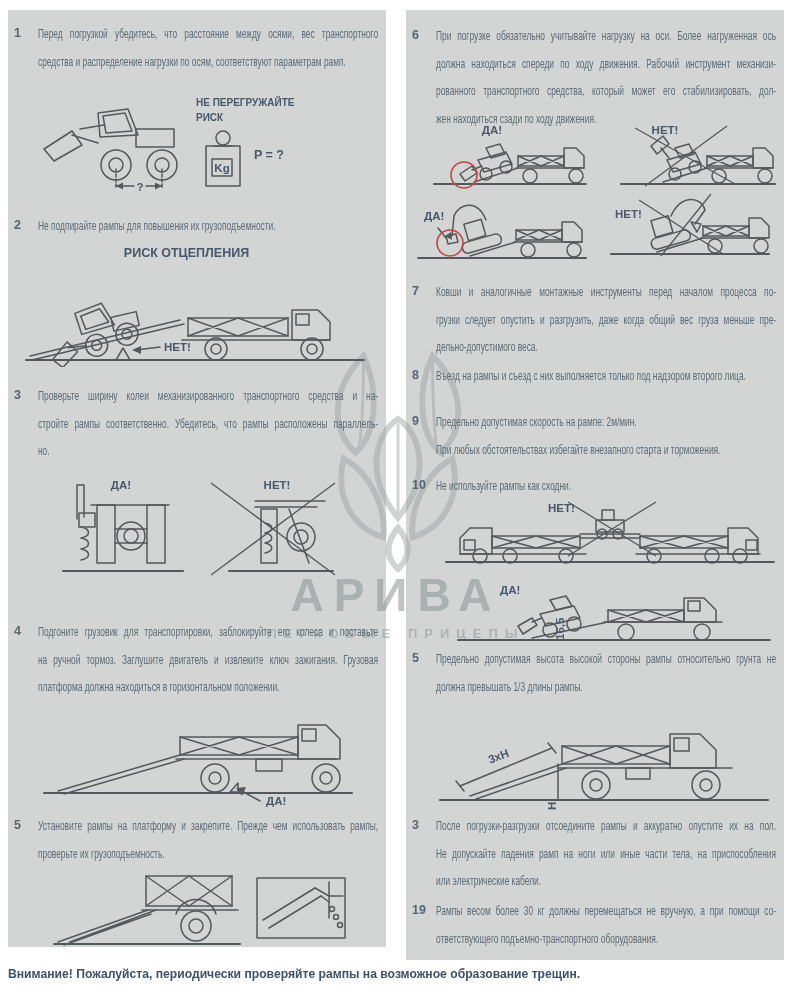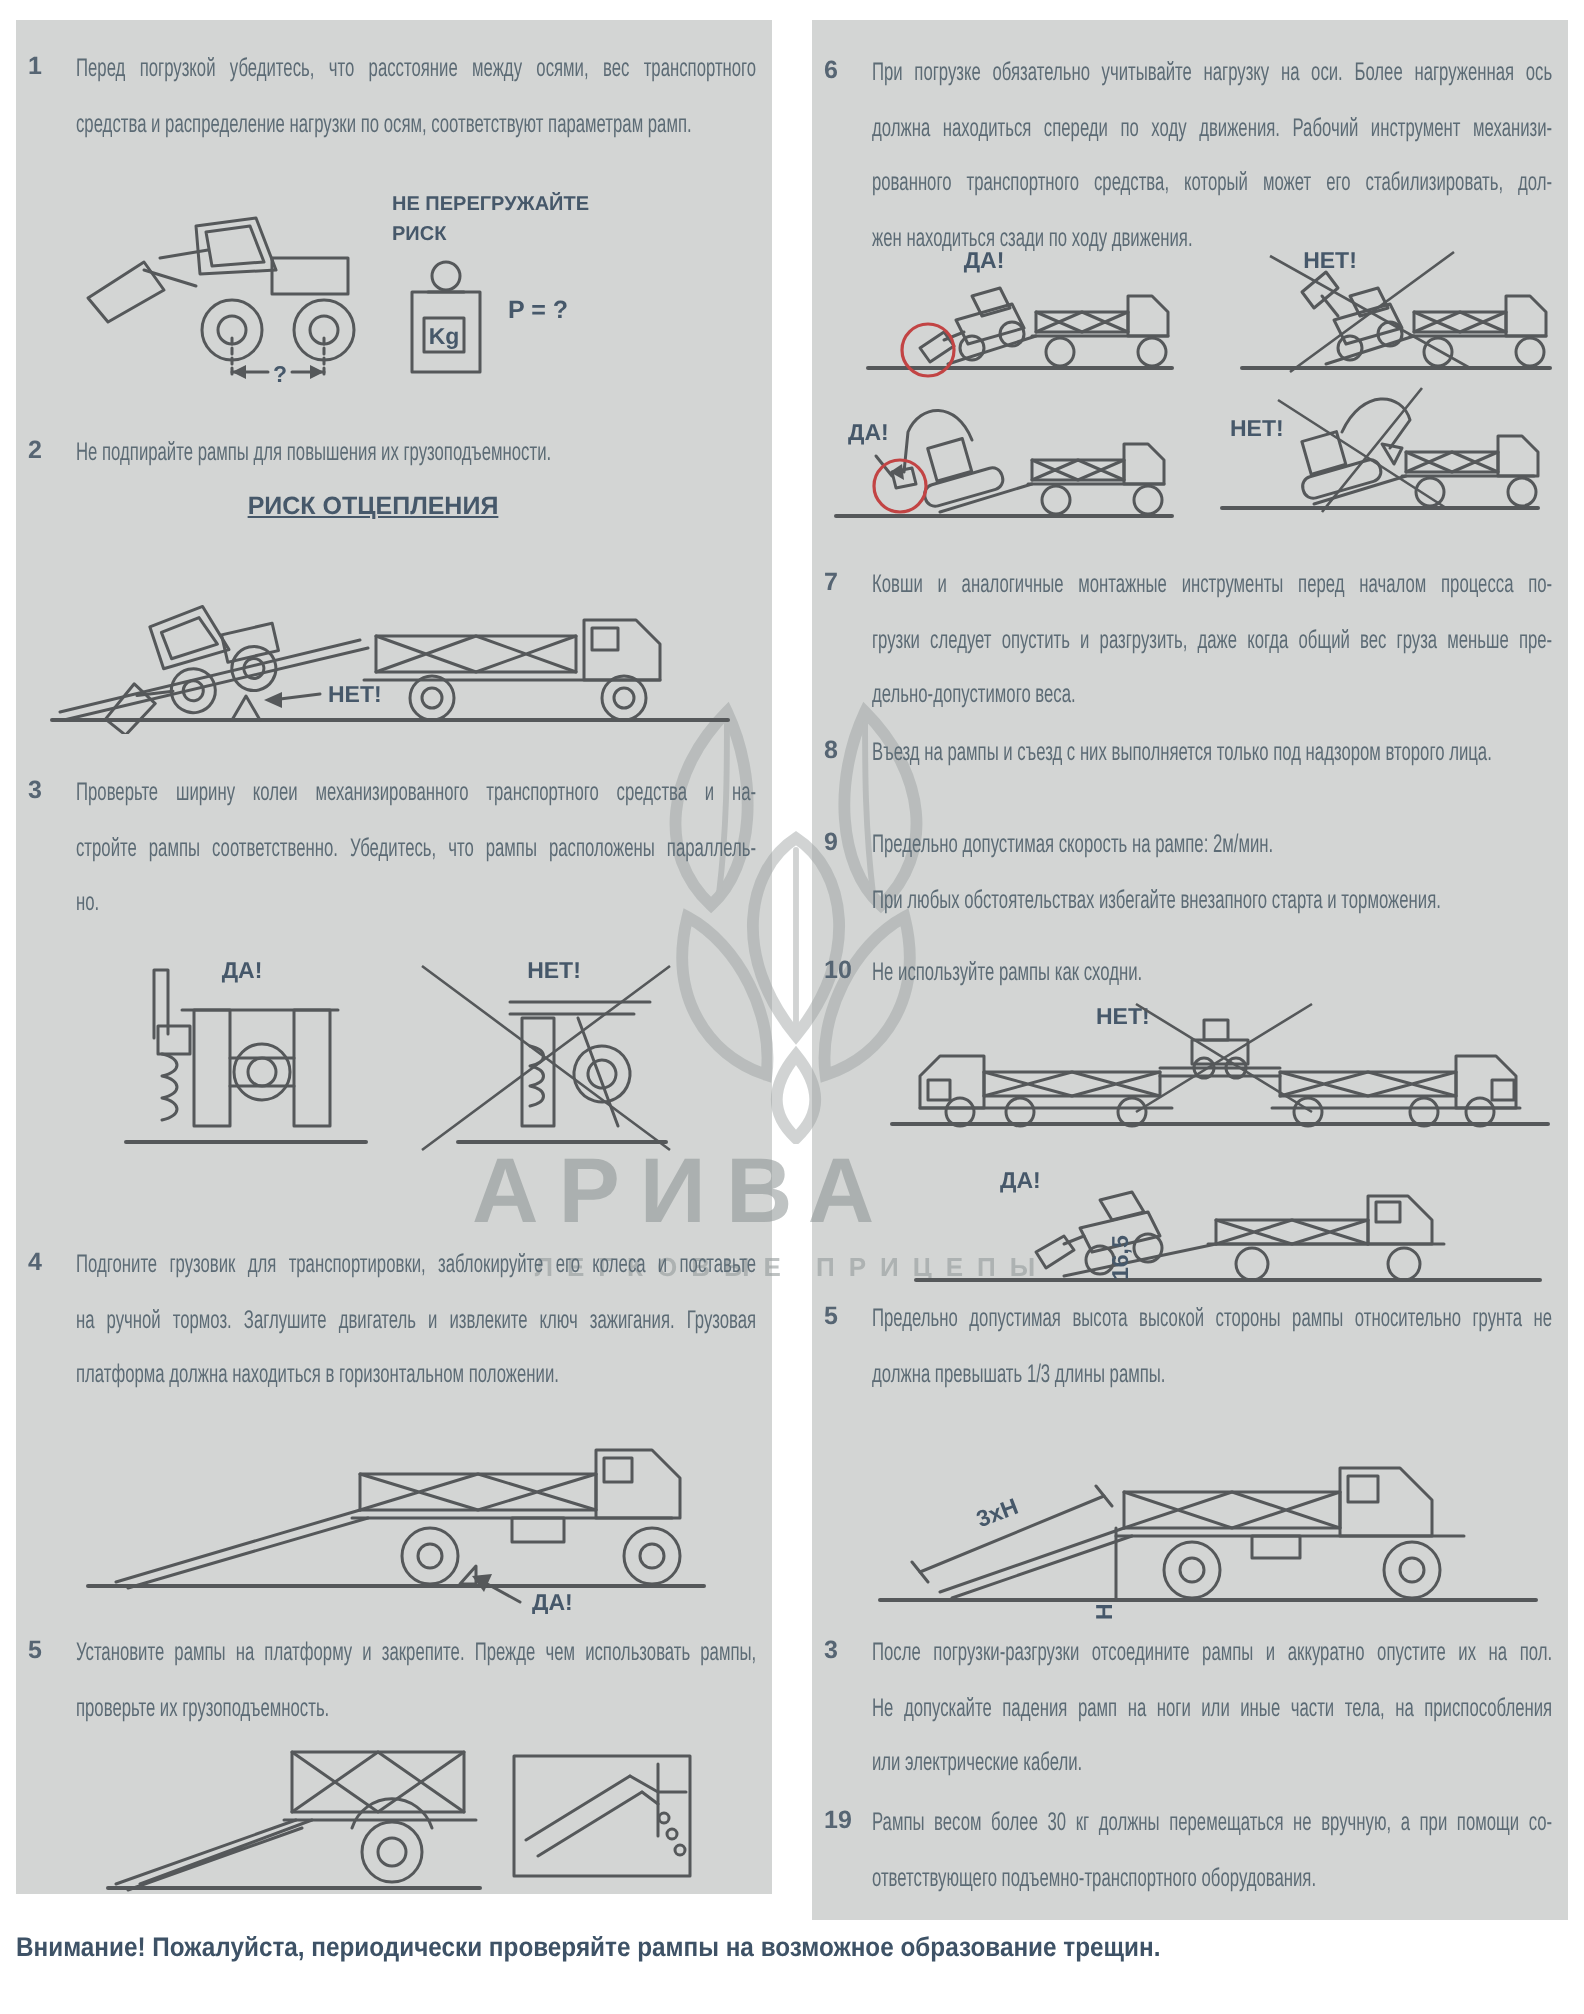--- a/index.html
+++ b/index.html
@@ -5,21 +5,21 @@
   html,body{margin:0;padding:0;}
   .page{position:relative;width:792px;height:1007px;background:#ffffff;
         font-family:"Liberation Sans",sans-serif;overflow:hidden;}
   .panel{position:absolute;background:#d3d5d4;}
   .panel-left{left:8px;top:10px;width:378px;height:937px;}
   .panel-right{left:406px;top:10px;width:378px;height:950px;}
 
   
   .wm{position:absolute;z-index:2;pointer-events:none;}
   .wm-logo{left:303px;top:350px;opacity:.45;}
-  .wm-brand{left:236px;top:568px;width:320px;
+  .wm-brand{left:236px;top:568px;width:320px;text-align:center;
             font-size:46px;font-weight:bold;letter-spacing:10px;
             color:rgba(138,145,145,.55);}
   .wm-tag{left:246px;top:626px;width:300px;text-align:center;
           font-size:13px;font-weight:bold;letter-spacing:7px;
           color:rgba(148,155,155,.6);}
 
   
   .item{position:absolute;display:flex;z-index:3;}
   .item .num{flex:none;width:24px;font-size:12.5px;font-weight:bold;
              color:#566573;line-height:27.5px;}
@@ -30,21 +30,21 @@
 
   .fig{position:absolute;z-index:3;}
   .art{stroke:#55585a;fill:none;stroke-width:1.5;stroke-linejoin:round;stroke-linecap:round;}
   .g2{stroke-width:2;}
   .x{stroke:#55585a;stroke-width:1.3;fill:none;}
   .red{stroke:#c24444;fill:none;stroke-width:1.6;}
   .fill{fill:#55585a;stroke:none;}
   .sl{font-family:"Liberation Sans",sans-serif;font-size:11.5px;font-weight:bold;fill:#46586a;}
   .hlbl{position:absolute;z-index:3;font-size:10px;font-weight:bold;color:#46586a;line-height:15px;}
   .risk{position:absolute;z-index:3;left:14px;top:246px;width:345px;text-align:center;
-        font-size:12.5px;font-weight:bold;color:#46586a;text-decoration:underline;}
+        font-size:12.5px;font-weight:bold;color:#46586a;}
   .warning{position:absolute;z-index:4;left:8px;top:966px;width:660px;
            font-size:13.5px;font-weight:bold;color:#3e5266;
            transform:scaleX(0.9);transform-origin:0 0;white-space:nowrap;}
 </style>
 </head>
 <body>
 
 <div class="page">
 
   <div class="panel panel-left"></div>

